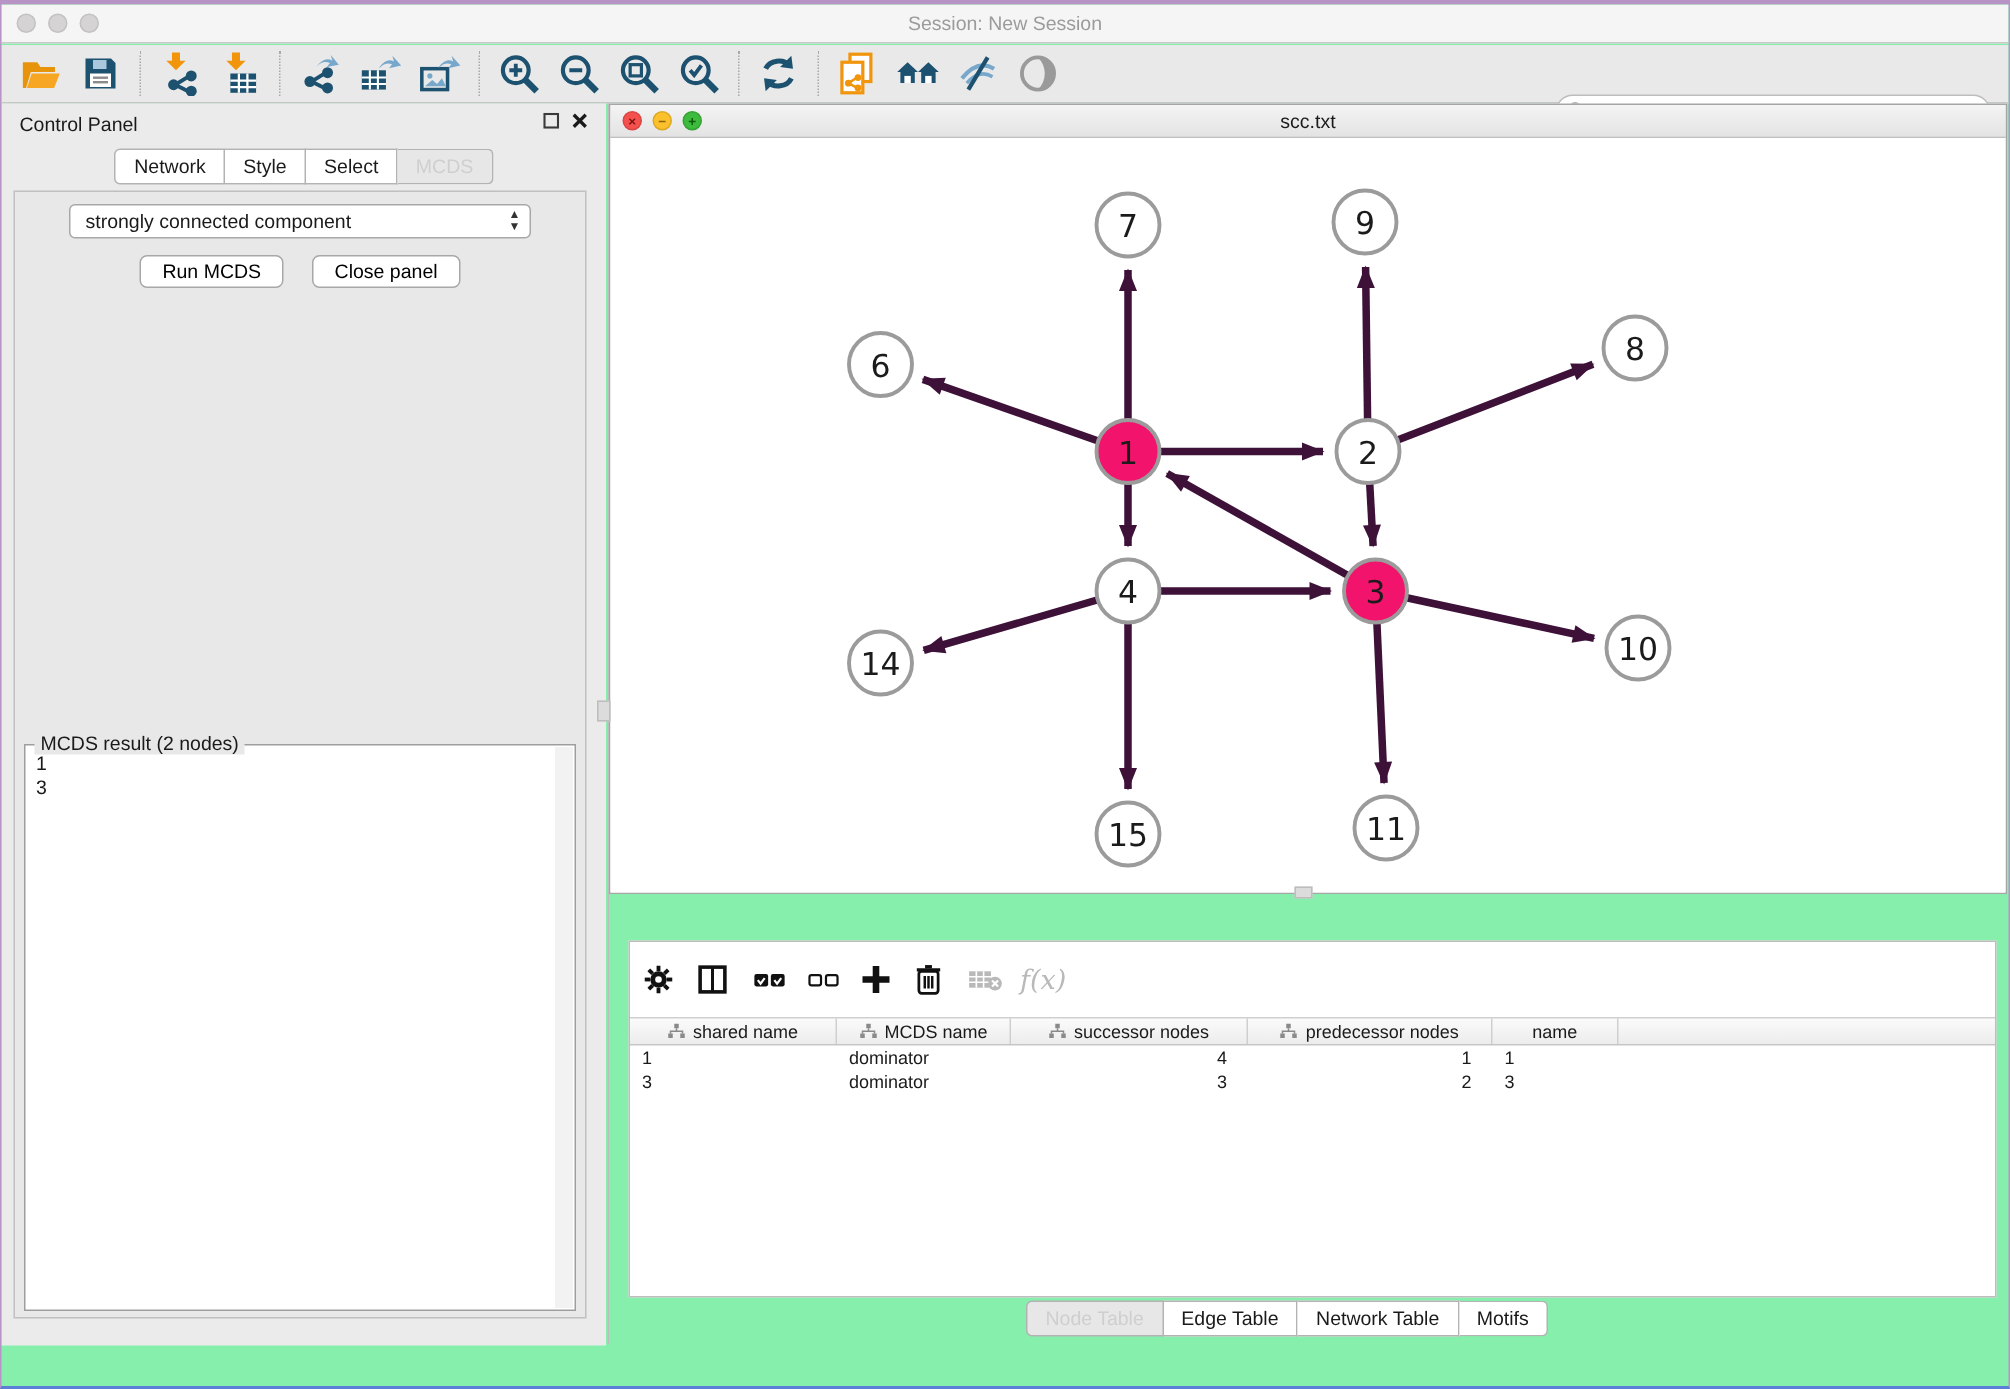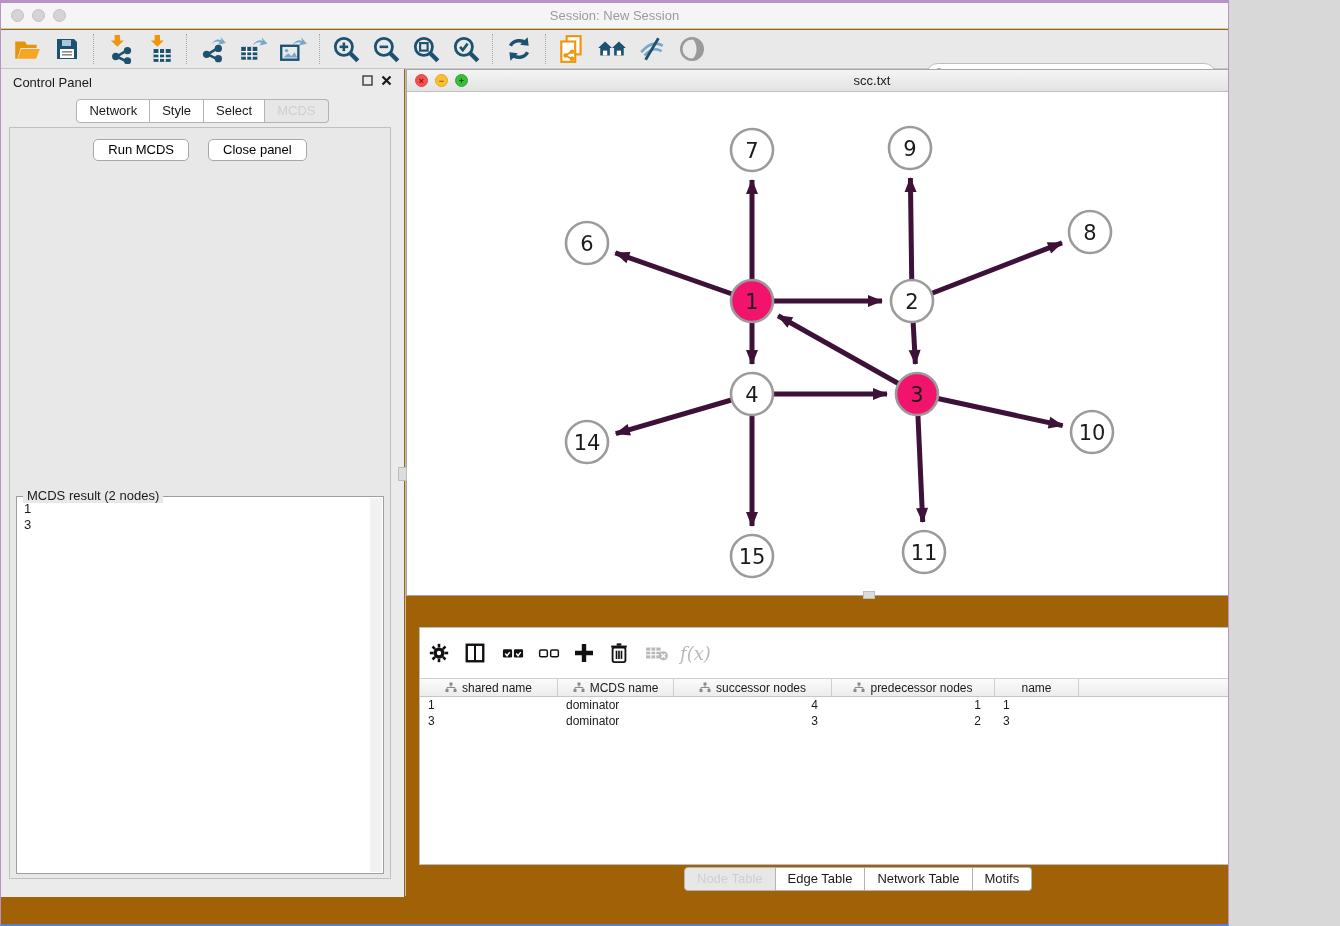--- a/index.html
+++ b/index.html
@@ -1,19 +1,19 @@
 <!DOCTYPE html>
 <html><head>
 <meta charset="utf-8">
 <style>
   html,body{margin:0;padding:0;background:#d8d8d8;}
   *{box-sizing:border-box;}
   .app{
-    position:relative;width:1229px;height:926px;
-    background:#a16207;overflow:hidden;
+    position:relative;width:1340px;height:926px;
+    background:#86efac;overflow:hidden;
     font-family:"Liberation Sans","DejaVu Sans",sans-serif;
     border:1px solid #b793c6;border-top:3px solid #b793c6;border-bottom:2px solid #5c7ed6;
     color:#1a1a1a;
   }
   
   .titlebar{position:absolute;left:0;top:0;width:100%;height:26px;background:#f6f5f6;border-bottom:1px solid #c9c9c9;}
   .traffic{position:absolute;left:10px;top:6px;display:flex;gap:8px;}
   .traffic .tl{width:13px;height:13px;border-radius:50%;background:#d5d3d4;border:1px solid #c3c1c2;}
   .win-title{position:absolute;left:0;right:0;top:5px;text-align:center;font-size:13px;color:#9b9b9b;}
   
@@ -256,20 +256,27 @@
         </svg>
       </span>
     </div>
     <div class="tabrow">
       <div class="tab">Network</div>
       <div class="tab">Style</div>
       <div class="tab">Select</div>
       <div class="tab selected">MCDS</div>
     </div>
     <div class="cp-body">
+      <div class="combo">
+        <span>strongly connected component</span>
+        <span class="updown">
+            <span>▲</span>
+            <span>▼</span>
+          </span>
+      </div>
       <div class="btnrow">
         <button class="pbtn">Run MCDS</button>
         <button class="pbtn">Close panel</button>
       </div>
       <div class="resultbox">
         <div class="legend">MCDS result (2 nodes)</div>
         <div class="result-text">
           <div>1</div>
           <div>3</div>
         </div>

